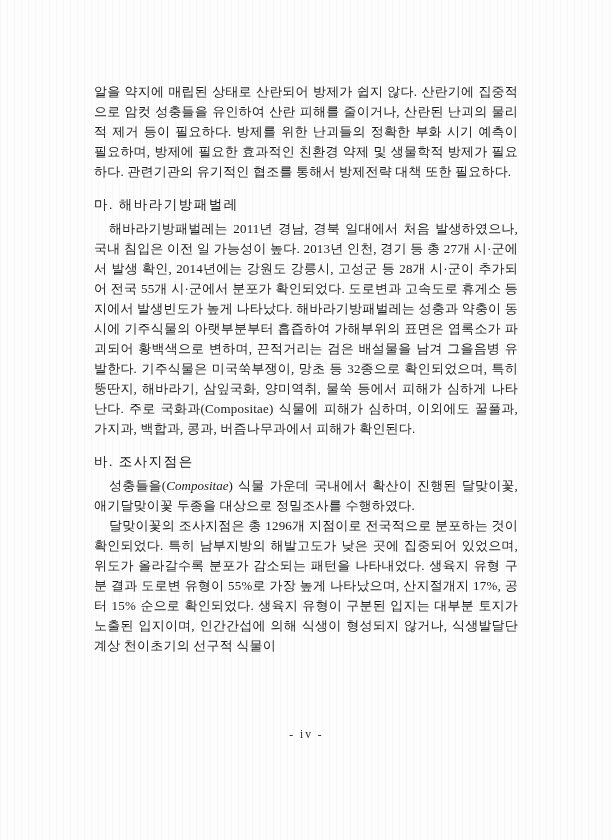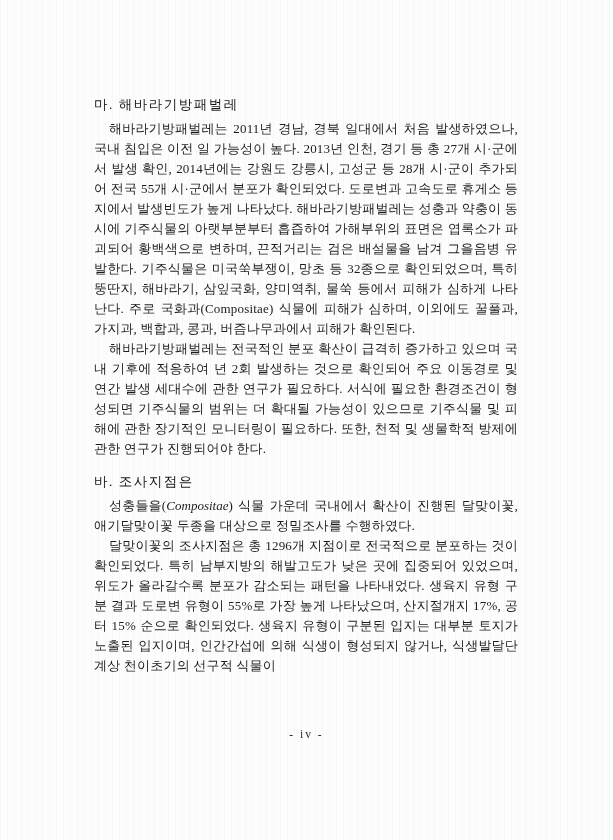--- a/index.html
+++ b/index.html
@@ -67,26 +67,26 @@
     letter-spacing: 2px;
     color: #2a2a2a;
   }
 </style>
 </head>
 <body>
 
 <div class="page">
   <div class="textblock">
 
+    <p class="body">알을 약지에 매립된 상태로 산란되어 방제가 쉽지 않다. 산란기에 집중적으로 암컷 성충들을 유인하여 산란 피해를 줄이거나, 산란된 난괴의 물리적 제거 등이 필요하다. 방제를 위한 난괴들의 정확한 부화 시기 예측이 필요하며, 방제에 필요한 효과적인 친환경 약제 및 생물학적 방제가 필요하다. 관련기관의 유기적인 협조를 통해서 방제전략 대책 또한 필요하다.</p>
 
     <h2 class="heading">마. 해바라기방패벌레</h2>
 
     <p class="body indent">해바라기방패벌레는 2011년 경남, 경북 일대에서 처음 발생하였으나, 국내 침입은 이전 일 가능성이 높다. 2013년 인천, 경기 등 총 27개 시·군에서 발생 확인, 2014년에는 강원도 강릉시, 고성군 등 28개 시·군이 추가되어 전국 55개 시·군에서 분포가 확인되었다. 도로변과 고속도로 휴게소 등지에서 발생빈도가 높게 나타났다. 해바라기방패벌레는 성충과 약충이 동시에 기주식물의 아랫부분부터 흡즙하여 가해부위의 표면은 엽록소가 파괴되어 황백색으로 변하며, 끈적거리는 검은 배설물을 남겨 그을음병 유발한다. 기주식물은 미국쑥부쟁이, 망초 등 32종으로 확인되었으며, 특히 뚱딴지, 해바라기, 삼잎국화, 양미역취, 물쑥 등에서 피해가 심하게 나타난다. 주로 국화과(Compositae) 식물에 피해가 심하며, 이외에도 꿀풀과, 가지과, 백합과, 콩과, 버즘나무과에서 피해가 확인된다.</p>
 
-    <p class="body indent">해바라기방패벌레는 전국적인 분포 확산이 급격히 증가하고 있으며 국내 기후에 적응하여 년 2회 발생하는 것으로 확인되어 주요 이동경로 및 연간 발생 세대수에 관한 연구가 필요하다. 서식에 필요한 환경조건이 형성되면 기주식물의 범위는 더 확대될 가능성이 있으므로 기주식물 및 피해에 관한 장기적인 모니터링이 필요하다. 또한, 천적 및 생물학적 방제에 관한 연구가 진행되어야 한다.</p>
 
     <h2 class="heading">바. 조사지점은</h2>
 
     <p class="body indent"><span>성충들을(</span><span class="species-italic">Compositae</span><span>) 식물 가운데 국내에서 확산이 진행된 달맞이꽃, 애기달맞이꽃 두종을 대상으로 정밀조사를 수행하였다.</span></p>
 
     <p class="body indent">달맞이꽃의 조사지점은 총 1296개 지점이로 전국적으로 분포하는 것이 확인되었다. 특히 남부지방의 해발고도가 낮은 곳에 집중되어 있었으며, 위도가 올라갈수록 분포가 감소되는 패턴을 나타내었다. 생육지 유형 구분 결과 도로변 유형이 55%로 가장 높게 나타났으며, 산지절개지 17%, 공터 15% 순으로 확인되었다. 생육지 유형이 구분된 입지는 대부분 토지가 노출된 입지이며, 인간간섭에 의해 식생이 형성되지 않거나, 식생발달단계상 천이초기의 선구적 식물이</p>
 
   </div>
 
   <div class="footer">- iv -</div>

